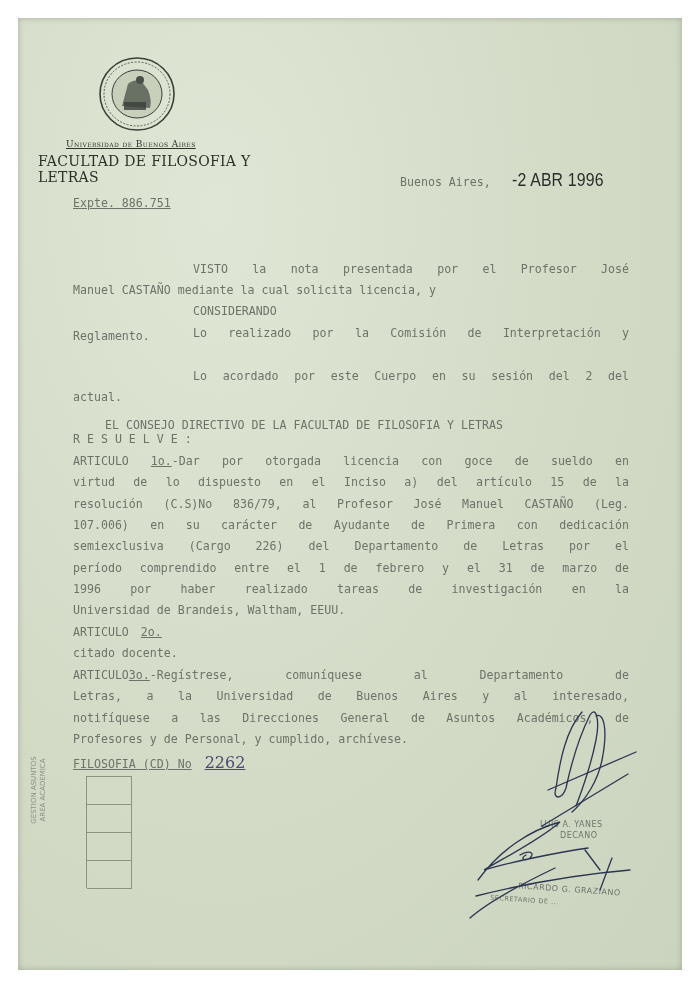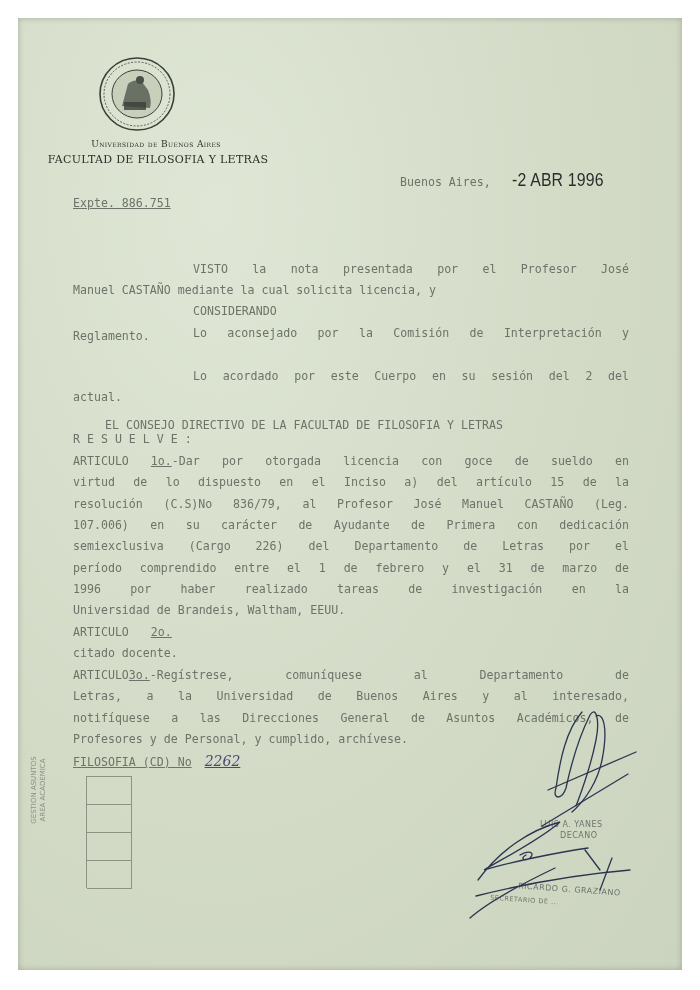--- a/index.html
+++ b/index.html
@@ -7,27 +7,28 @@
   .paper {
     position:absolute; left:18px; top:18px; width:664px; height:952px;
     background:#d4dcc8;
     background-image: radial-gradient(ellipse at 30% 20%, #dfe6d5 0%, #d3dbc7 55%, #cbd4bf 100%);
     box-shadow: inset 0 0 6px rgba(80,90,70,0.35);
   }
   .seal {
     position:absolute; left:98px; top:56px; width:78px; height:76px;
   }
   .uni {
-    position:absolute; left:66px; top:139px; width:180px; text-align:center;
+    position:absolute; left:66px; top:139px; width:180px; text-align:left;
     font-family:"DejaVu Serif", serif; font-size:9px; letter-spacing:0.4px; color:#2e332c;
     font-variant: small-caps;
+    text-decoration: underline;
   }
   .fac {
-    position:absolute; left:38px; top:153px; width:240px; text-align:center;
-    font-family:"DejaVu Serif", serif; font-size:11px; color:#2b3029; letter-spacing:0.3px;
+    position:absolute; left:38px; top:153px; width:240px; 
+    font-family:"DejaVu Serif", serif; font-size:14px; color:#2b3029; letter-spacing:0.3px;
   }
   .mono { font-family:"DejaVu Sans Mono", monospace; color:#6d7368; font-size:11.6px; }
   .line { position:absolute; left:73px; width:556px; white-space:nowrap; }
   .just { text-align:justify; text-align-last:justify; }
   .place { position:absolute; left:400px; top:175px; }
   .stamp-date {
     position:absolute; left:512px; top:170px; font-family:"Liberation Sans Narrow","Liberation Sans", sans-serif;
     font-size:18px; color:#2a2e2a; letter-spacing:0.2px; transform:scaleX(0.88); transform-origin:left;
   }
   .expte { position:absolute; left:73px; top:196px; text-decoration:underline; }
@@ -64,21 +65,21 @@
 <div class="uni">Universidad de Buenos Aires</div>
 <div class="fac">FACULTAD DE FILOSOFIA Y LETRAS</div>
 
 <div class="place mono">Buenos Aires,</div>
 <div class="stamp-date">-2 ABR 1996</div>
 <div class="expte mono">Expte. 886.751</div>
 
 <div class="line mono just" style="top:262px;left:193px;width:436px;">VISTO la nota presentada por el Profesor José</div>
 <div class="line mono" style="top:283px;">Manuel CASTAÑO mediante la cual solicita licencia, y</div>
 <div class="line mono" style="top:304px;left:193px;">CONSIDERANDO</div>
-<div class="line mono just" style="top:326px;left:193px;width:436px;">Lo aconsejado por la Comisión de Interpretación y</div>
+<div class="line mono just" style="top:326px;left:193px;width:436px;">Lo realizado por la Comisión de Interpretación y</div>
 <div class="line mono" style="top:329px;">Reglamento.</div>
 <div class="line mono just" style="top:369px;left:193px;width:436px;">Lo acordado por este Cuerpo en su sesión del 2 del</div>
 <div class="line mono" style="top:390px;">actual.</div>
 <div class="line mono" style="top:418px;left:105px;width:500px;text-align:left;">EL CONSEJO DIRECTIVO DE LA FACULTAD DE FILOSOFIA Y LETRAS</div>
 <div class="line mono" style="top:432px;left:73px;width:556px;text-align:left;">R E S U E L V E :</div>
 
 <div class="line mono" style="top:454px;width:556px;display:flex;">
   <span>ARTICULO</span>
   <span style="margin-left:22px;" class="u">1o.</span>
   <span style="flex:1;text-align:justify;text-align-last:justify;">-Dar por otorgada licencia con goce de sueldo en</span>
@@ -86,36 +87,36 @@
 <div class="line mono just" style="top:475px;">virtud de lo dispuesto en el Inciso a) del artículo 15 de la</div>
 <div class="line mono just" style="top:497px;">resolución (C.S)No 836/79, al Profesor José Manuel CASTAÑO (Leg.</div>
 <div class="line mono just" style="top:518px;">107.006) en su carácter de Ayudante de Primera con dedicación</div>
 <div class="line mono just" style="top:539px;">semiexclusiva (Cargo 226) del Departamento de Letras por el</div>
 <div class="line mono just" style="top:561px;">período comprendido entre el 1 de febrero y el 31 de marzo de</div>
 <div class="line mono just" style="top:582px;">1996 por haber realizado tareas de investigación en la</div>
 <div class="line mono" style="top:603px;">Universidad de Brandeis, Waltham, EEUU.</div>
 
 <div class="line mono" style="top:625px;display:flex;">
   <span>ARTICULO</span>
-  <span style="margin-left:22px;" class="u">2o.</span>
+  <span style="margin-left:12px;" class="u">2o.</span>
 </div>
 <div class="line mono" style="top:646px;">citado docente.</div>
 
 <div class="line mono" style="top:668px;display:flex;">
   <span>ARTICULO</span>
   <span style="" class="u">3o.</span>
   <span style="flex:1;text-align:justify;text-align-last:justify;">-Regístrese, comuníquese al Departamento de</span>
 </div>
 <div class="line mono just" style="top:689px;">Letras, a la Universidad de Buenos Aires y al interesado,</div>
 <div class="line mono just" style="top:711px;">notifíquese a las Direcciones General de Asuntos Académicos, de</div>
 <div class="line mono" style="top:732px;">Profesores y de Personal, y cumplido, archívese.</div>
 
 <div class="line mono" style="top:753px;">
   <span class="u">FILOSOFIA (CD) No</span>
-  <span style="font-family:'DejaVu Serif', serif;font-style:italic;color:#4a4a70;font-size:14px;margin-left:6px;text-decoration:underline;">2262</span>
+  <span style="font-family:'DejaVu Serif', serif;color:#4a4a70;font-size:16px;margin-left:6px;text-decoration:underline;">2262</span>
 </div>
 
 <div class="side-stamp">
   <div class="cell"></div>
   <div class="cell"></div>
   <div class="cell"></div>
   <div class="cell"></div>
 </div>
 <div class="side-label">
   <div>GESTION ASUNTOS</div>

